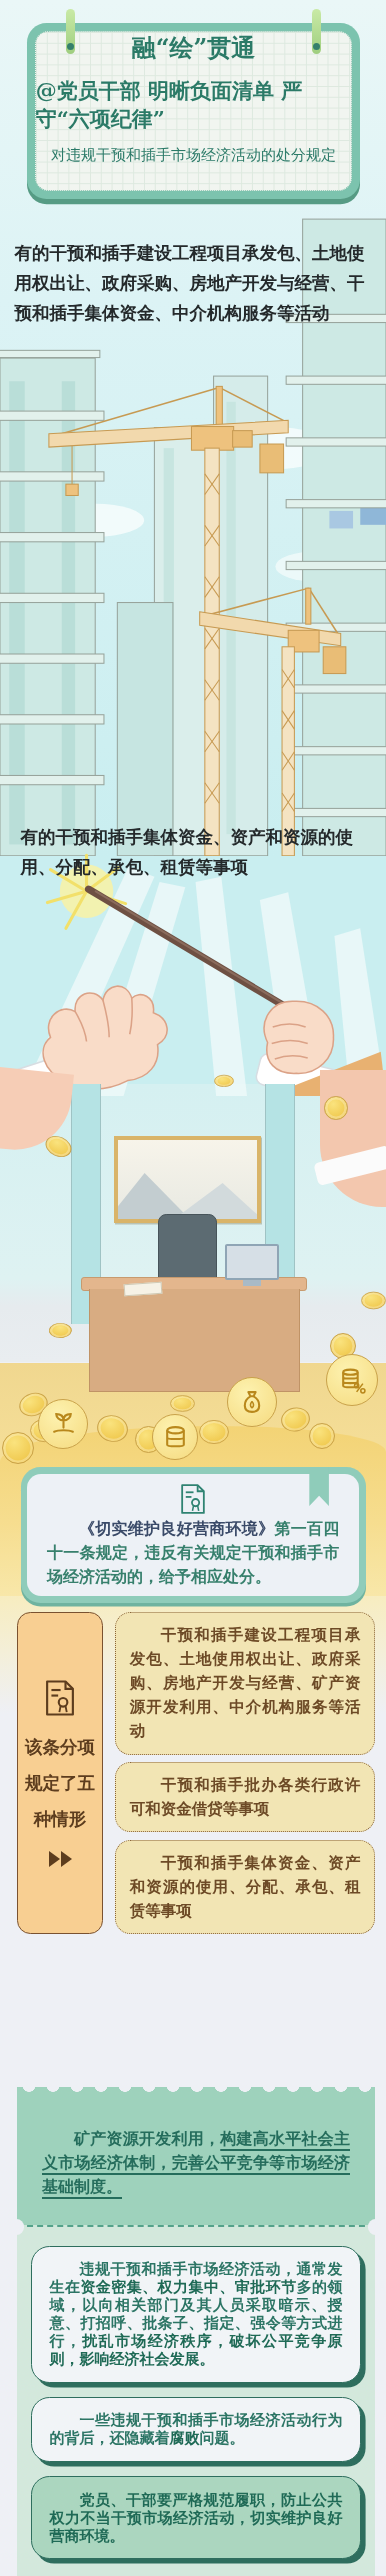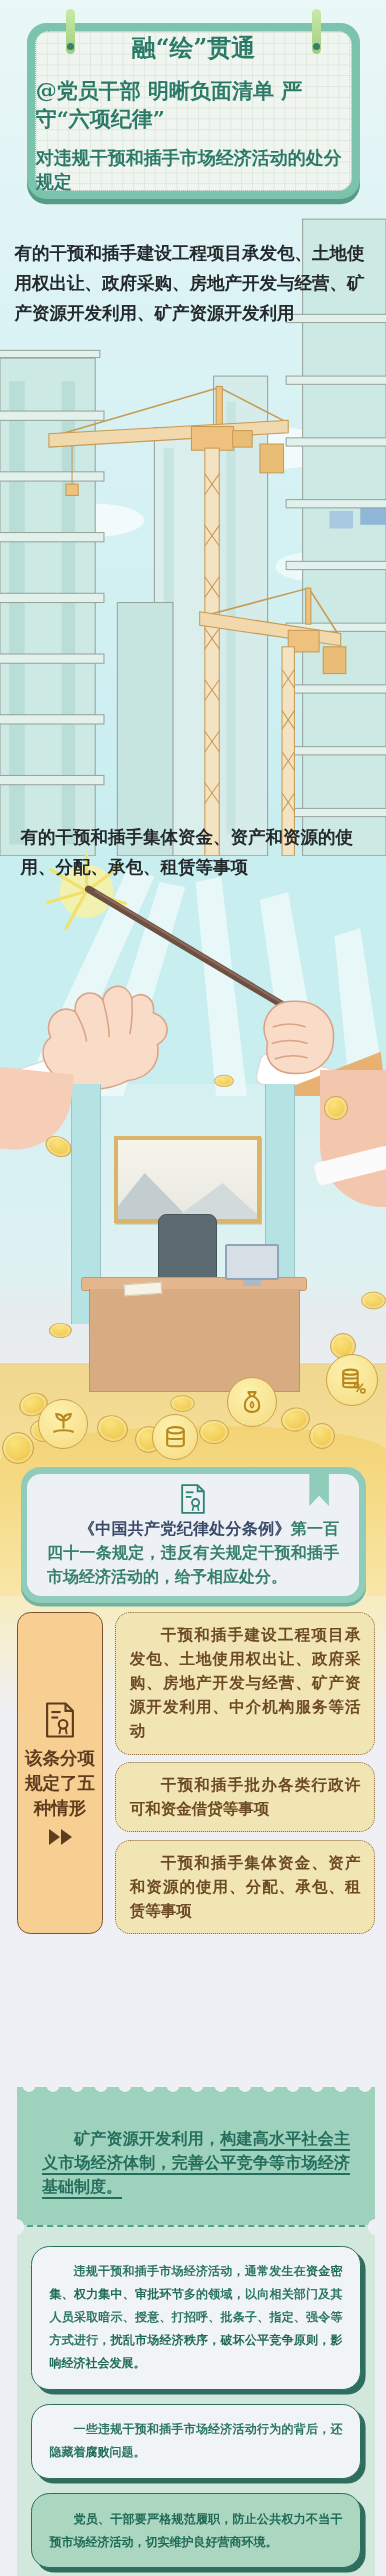--- a/index.html
+++ b/index.html
@@ -12,21 +12,21 @@
   .bg-office{left:0;top:1084px;width:386px;height:278px;background:linear-gradient(#d5f0f1 0%,#def2f2 70%,#e6ebee 80%,#e9edf0 100%);}
   .bg-gold{left:0;top:1363px;width:386px;height:289px;background:linear-gradient(#f0d78f 0%,#f6e09a 40%,#f8ecb9 75%,#f4efd8 100%);}
   .bg-fade{left:0;top:1651px;width:386px;height:62px;background:linear-gradient(#f4efd8,#eef0f5);}
   
   .hanger{top:9.3px;width:8.8px;height:45px;border-radius:4.6px;background:linear-gradient(#c9eaa6,#9fce7f);z-index:3;}
   .hanger::after{content:"";position:absolute;left:50%;bottom:4.6px;width:7.2px;height:7.2px;margin-left:-3.6px;border-radius:50%;background:#35806c;}
   .board{left:27px;top:23px;width:333px;height:176px;background:#7cc3ae;border-radius:19.6px;box-shadow:0 5.2px 0 #569b84;padding:7.7px;box-sizing:border-box;z-index:2;}
   .board-in{width:100%;height:100%;box-sizing:border-box;border:1.5px dotted #86c2ae;border-radius:13.4px;background-color:#f1f5f0;background-image:linear-gradient(#dde9df 0.5px,transparent 0.5px),linear-gradient(90deg,#dde9df 0.5px,transparent 0.5px);background-size:10.8px 10.8px;display:flex;flex-direction:column;align-items:center;justify-content:flex-start;gap:13.4px;}
   .h-l1{font-family:"DejaVu Serif","Liberation Serif",serif;font-weight:700;font-size:24px;color:#2b7a67;}
   .h-l2{font-family:"DejaVu Serif","Liberation Serif",serif;font-weight:700;font-size:21px;color:#2b7a67;}
-  .h-l3{font-weight:700;font-size:18px;color:#2b7a68;}
+  .h-l3{font-weight:400;font-size:15px;color:#2b7a68;}
   
   .caption{color:#24292b;font-weight:800;font-size:17.5px;line-height:30px;text-align:left;z-index:2;}
   
   .pillar{top:1084px;width:28px;height:240px;background:#b5e3e4;border-left:1px solid #9fc3c4;border-right:1px solid #9fc3c4;}
   .painting{left:114px;top:1136px;width:139px;height:79px;background:linear-gradient(#f7f4ea,#e8e9e2);border:4.1px solid #d9b469;box-shadow:1px 1.5px 0 rgba(120,110,70,.35);overflow:hidden;}
   .mt1{position:absolute;left:-10.3px;bottom:0;width:82px;height:46px;background:#c3cdd0;clip-path:polygon(0 100%,45% 0,100% 100%);}
   .mt2{position:absolute;right:-5.2px;bottom:0;width:88px;height:36px;background:#d2dadc;clip-path:polygon(0 100%,55% 0,100% 100%);}
   .chair{left:158px;top:1214px;width:57px;height:73px;background:#5c6b72;border-radius:8.2px;border:1px solid #47545a;}
   .desk-top{left:81px;top:1277px;width:224px;height:12.4px;background:#e3b68d;border-radius:3.1px;border:1px solid #c79a6e;z-index:2;}
   .desk-body{left:89px;top:1289px;width:209px;height:102px;background:#d8ac82;border:1px solid #c09366;border-top:none;z-index:2;}
@@ -42,37 +42,37 @@
   .icoin{border-radius:50%;background:radial-gradient(circle at 40% 32%,#fdf2b0,#f7e08b 75%);border:1.5px solid #c9a24a;display:flex;align-items:center;justify-content:center;z-index:2;}
   
   .qcard{left:20.6px;top:1467px;width:345px;height:136px;background:#8fccba;border-radius:19.6px;box-shadow:0 3.6px 0 #6fb3a0;z-index:4;box-sizing:border-box;padding:6.7px;}
   .qcard-in{position:relative;width:100%;height:100%;background:#edf1f6;border-radius:14px;box-sizing:border-box;padding:43px 19.6px 0 19.6px;}
   .qmark{position:absolute;right:30px;top:-6.7px;width:19.6px;height:39px;background:#8fccba;clip-path:polygon(0 0,100% 0,100% 100%,50% 74%,0 100%);}
   .qicon{position:absolute;left:50%;top:9.3px;margin-left:-14px;}
   .qtext{font-size:16px;line-height:24px;color:#37806d;text-align:justify;text-indent:2em;font-weight:600;}
   .qtext .lead{color:#3a4a68;font-weight:800;}
   
   .five{left:17px;top:1612px;width:358px;display:flex;gap:12.4px;align-items:stretch;}
-  .tab{width:86px;flex:none;background:#f8cf92;border:1.5px solid #7a5230;border-radius:13.4px;display:flex;flex-direction:column;align-items:center;justify-content:center;gap:0;box-sizing:border-box;}
+  .tab{width:86px;flex:none;background:#f8cf92;border:1.5px solid #7a5230;border-radius:13.4px;display:flex;flex-direction:column;align-items:center;justify-content:center;gap:11px;box-sizing:border-box;}
   .tab-line{font-size:17.5px;font-weight:800;color:#5d3d1e;line-height:25px;}
   .tab-ic{margin-bottom:7.2px;}
   .tab-arrows{margin-top:8.2px;display:flex;gap:1px;}
   .tri{width:0;height:0;border-top:8.2px solid transparent;border-bottom:8.2px solid transparent;border-left:11.3px solid #5d3d1e;}
   .boxes{flex:1;display:flex;flex-direction:column;gap:7.2px;}
   .dbox{background:#f2e5b4;border:1.5px dotted #8a6438;border-radius:15.5px;padding:10.3px 13.4px;font-size:15.5px;line-height:24px;font-weight:700;color:#6d4a26;text-align:justify;text-indent:2em;}
   
   .ticket{left:17px;top:2087px;width:358px;display:flex;flex-direction:column;z-index:2;}
   .sc-top{height:11.3px;background-image:radial-gradient(circle 6.7px at 50% -1.5px,rgba(0,0,0,0) 6.2px,#9ed2bc 6.7px);background-size:24px 11.3px;}
   .t-top{background:#9ed2bc;padding:29px 25px 26px;font-size:16px;line-height:24px;font-weight:700;color:#256d5c;text-align:justify;text-indent:2em;}
   .t-top u{text-decoration:underline;text-underline-offset:5.2px;text-decoration-thickness:1.5px;}
   .perf{height:0;border-top:2.1px dashed #54a18a;background:#cfe7da;position:relative;}
   .perf::before,.perf::after{content:"";position:absolute;top:-8.2px;width:15.5px;height:15.5px;border-radius:50%;background:#eef0f5;}
   .perf::before{left:-8.2px;} .perf::after{right:-8.2px;}
   .t-bot{background:#d3e8dc;padding:18.5px 9.3px 28px;display:flex;flex-direction:column;gap:14.4px;align-items:center;}
-  .wbox,.gbox{width:330px;box-sizing:border-box;border:1.5px solid #2e6e5e;border-radius:18.5px;box-shadow:4.6px 4.6px 0 #2e6e5e;padding:13.4px 17.5px;font-size:12px;line-height:23px;color:#2c7565;text-align:justify;text-indent:2em;font-weight:600;}
+  .wbox,.gbox{width:330px;box-sizing:border-box;border:1.5px solid #2e6e5e;border-radius:18.5px;box-shadow:4.6px 4.6px 0 #2e6e5e;padding:13.4px 17.5px;font-size:15px;line-height:18px;color:#2c7565;text-align:justify;text-indent:2em;font-weight:600;}
   .wbox{background:#f1f4f7;} .gbox{background:#abd6bf;color:#1f6a56;}
   .wbox b{color:#1f6a56;font-weight:800;}
 </style>
 </head>
 <body>
 
 <div id="canvas">
 
   <div class="abs bg-sky"></div>
   <div class="abs bg-cyan"></div>
@@ -164,21 +164,21 @@
         <line x1="572" y1="900" x2="548" y2="936"></line>
       <line x1="548" y1="980" x2="572" y2="1016"></line>
         <line x1="572" y1="980" x2="548" y2="1016"></line>
       <line x1="548" y1="1060" x2="572" y2="1096"></line>
         <line x1="572" y1="1060" x2="548" y2="1096"></line>
       <line x1="548" y1="1140" x2="572" y2="1176"></line>
         <line x1="572" y1="1140" x2="548" y2="1176"></line>
     </g>
   </svg>
 
-  <div class="abs caption" style="left:14.4px;top:238px;width:362px;">有的干预和插手建设工程项目承发包、土地使用权出让、政府采购、房地产开发与经营、矿产资源开发利用、矿产资源开发利用</div>
+  <div class="abs caption" style="left:14.4px;top:238px;width:362px;">有的干预和插手建设工程项目承发包、土地使用权出让、政府采购、房地产开发与经营、干预和插手集体资金、中介机构服务等活动</div>
 
   <svg class="abs" style="left:0;top:846px;" width="386" height="250" viewBox="0 0 750 486">
     <g fill="#f0fafa" opacity=".8">
       <polygon points="40,486 110,486 300,60 250,40"></polygon>
       <polygon points="180,486 240,486 360,80 310,70"></polygon>
       <polygon points="420,486 480,486 430,60 380,70"></polygon>
       <polygon points="560,486 630,486 560,90 505,105"></polygon>
       <polygon points="680,486 750,486 700,160 650,175"></polygon>
     </g>
     <g>
@@ -275,21 +275,21 @@
     <div class="qcard-in">
       <div class="qmark"></div>
       <svg class="qicon" width="28" height="32" viewBox="0 0 54 62" fill="none" stroke="#2f8372" stroke-width="3.5">
         <path d="M6 4 H36 L48 16 V58 H6 Z" stroke-linejoin="round"></path>
           <path d="M36 4 V16 H48"></path>
         <line x1="13" y1="18" x2="28" y2="18"></line>
           <line x1="13" y1="27" x2="24" y2="27"></line>
         <circle cx="32" cy="38" r="7"></circle>
           <path d="M28 44 L26 54 M36 44 L38 54" stroke-width="3"></path>
       </svg>
-      <div class="qtext"><span class="lead">《中国共产党纪律处分条例》</span><span>第一百四十一条规定，违反有关规定干预和插手市场经济活动的，给予相应处分。</span></div>
+      <div class="qtext"><span class="lead">《切实维护良好营商环境》</span><span>第一百四十一条规定，违反有关规定干预和插手市场经济活动的，给予相应处分。</span></div>
     </div>
   </div>
 
   <div class="abs five">
     <div class="tab">
       <svg class="tab-ic" width="34" height="38" viewBox="0 0 54 62" fill="none" stroke="#5d3d1e" stroke-width="3.5">
         <path d="M6 4 H36 L48 16 V58 H6 Z" stroke-linejoin="round"></path>
           <path d="M36 4 V16 H48"></path>
         <line x1="13" y1="18" x2="28" y2="18"></line>
           <line x1="13" y1="27" x2="24" y2="27"></line>

